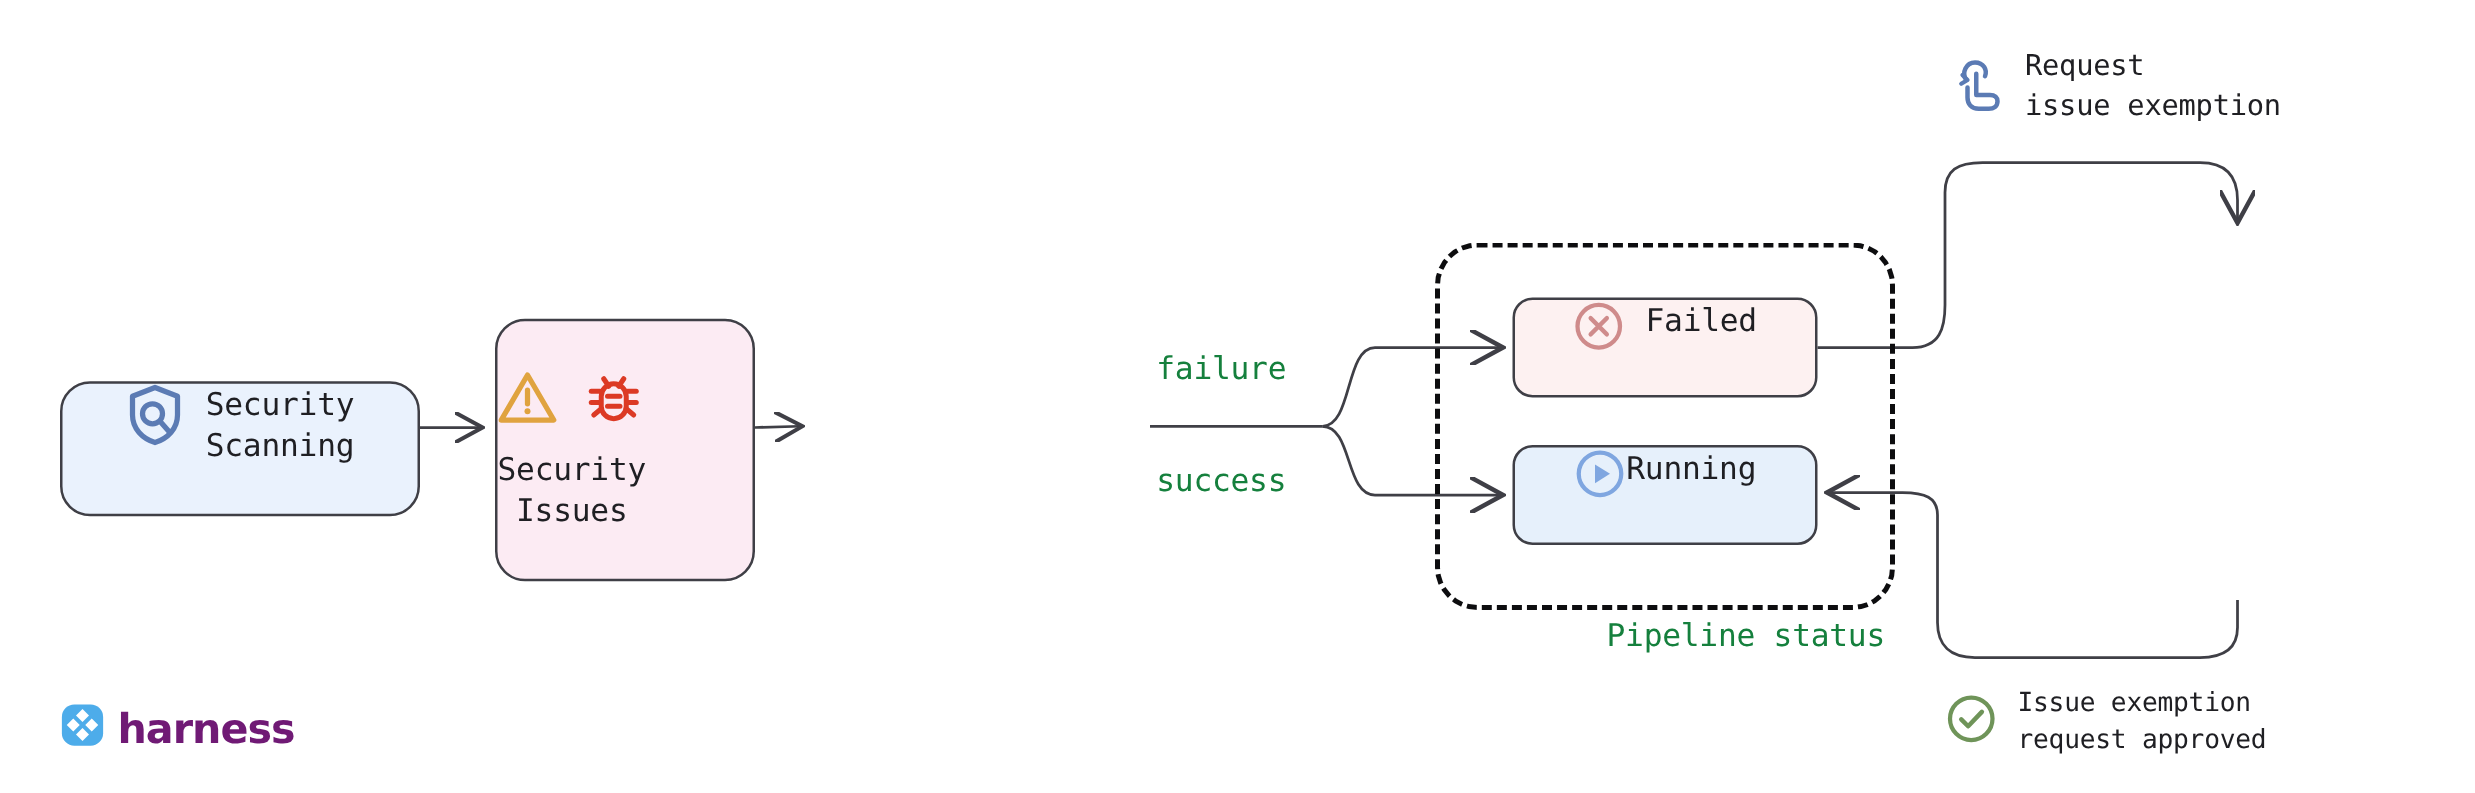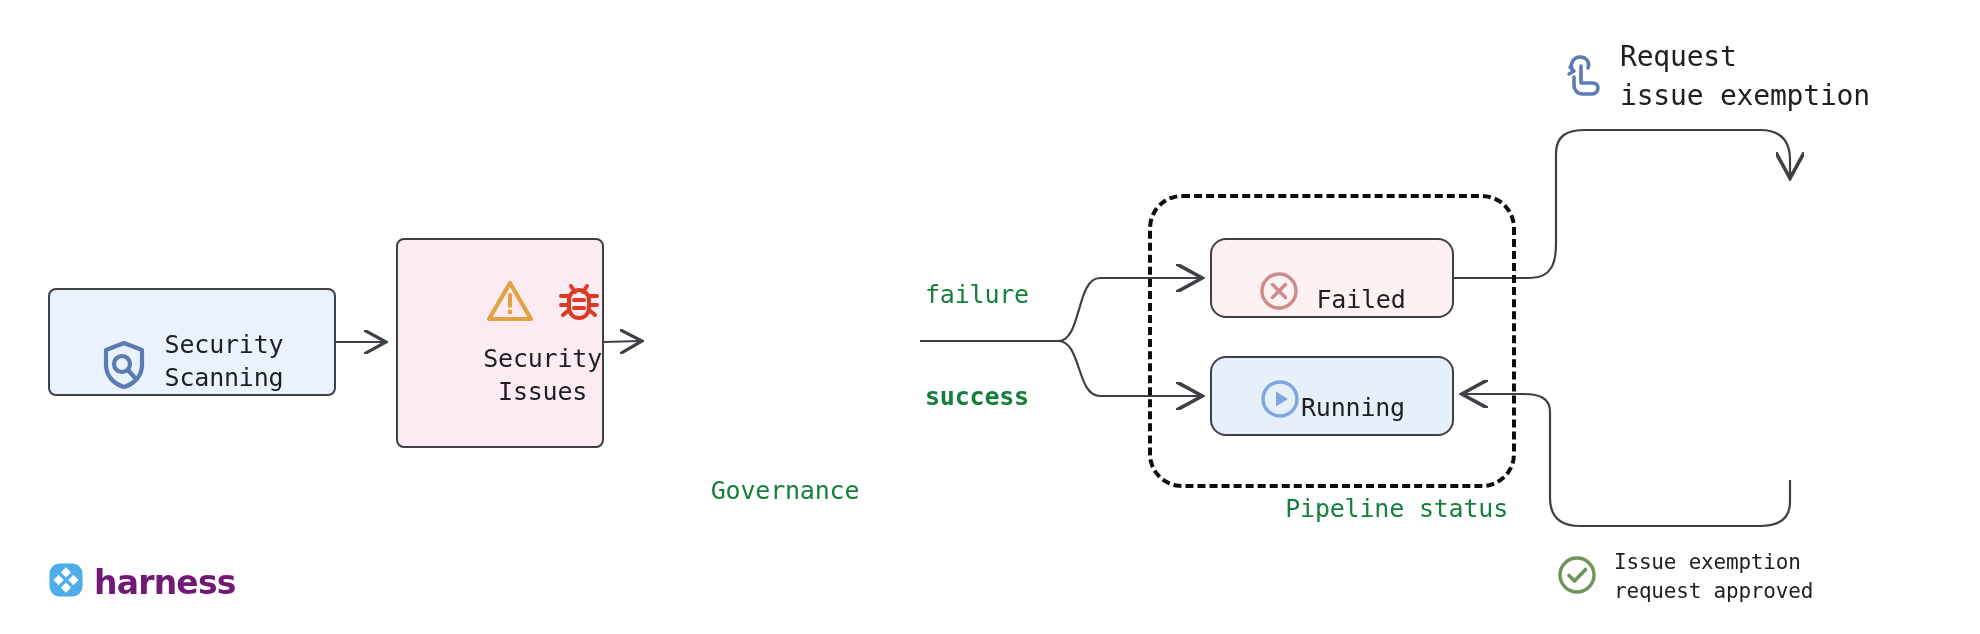--- a/index.html
+++ b/index.html
@@ -21,28 +21,29 @@
     position: absolute;
     left: 0;
     top: 0;
     width: 1980px;
     height: 634px;
   }
   .node {
     position: absolute;
     box-sizing: border-box;
     display: flex;
-    align-items: flex-end;
+    align-items: flex-start;
     justify-content: center;
   }
 
   
   .rbox {
     border: 2px solid #3f3f46;
-    border-radius: 8px;
+    border-radius: 24px;
+    margin-top: 17px;
   }
   .rbox-sm {
     border: 2px solid #3f3f46;
     border-radius: 16px;
   }
 
   #n-security-scanning {
     left: 48px; top: 288px; width: 288px; height: 108px;
     background: #eaf2fd;
     gap: 18px;
@@ -56,21 +57,21 @@
   }
   #n-failed {
     left: 1210px; top: 238px; width: 244px; height: 80px;
     background: #fdf1f1;
     gap: 16px;
     padding: 0 16px;
   }
   #n-running {
     left: 1210px; top: 356px; width: 244px; height: 80px;
     background: #e6f0fb;
-    padding: 10px 16px;
+    padding: 0 16px;
   }
 
   .node-label {
     font-size: 25px;
     color: #1f1f23;
     line-height: 1.32;
     text-align: center;
     white-space: pre-line;
     letter-spacing: -0.2px;
   }
@@ -115,31 +116,31 @@
     position: absolute;
     font-size: 25px;
     color: #15803d;
     white-space: pre-line;
     line-height: 1.32;
     letter-spacing: -0.2px;
   }
   #cap-governance { left: 648px; top: 474px; width: 274px; text-align: center; }
   #cap-pipeline   { left: 1148px; top: 492px; width: 360px; text-align: right; }
   #lbl-failure    { left: 925px; top: 278px; }
-  #lbl-success    { left: 925px; top: 380px; font-weight: bold; }
+  #lbl-success    { left: 925px; top: 368px; }
 
   
   .annot {
     position: absolute;
     display: flex;
     align-items: center;
     gap: 16px;
   }
   .annot .annot-text {
-    font-size: 28px;
+    font-size: 23px;
     color: #1f1f23;
     white-space: pre-line;
     line-height: 1.38;
     letter-spacing: -0.2px;
   }
   #annot-request { left: 1564px; top: 38px; }
   #annot-approved { left: 1556px; top: 548px; }
   #annot-approved .annot-text { font-size: 21px; }
 
   
@@ -234,21 +235,20 @@
           </g>
           <rect x="13" y="12" width="20" height="28" rx="10" fill="none" stroke="#dc3a25" stroke-width="4"></rect>
           <path d="M18 22 H28 M18 30 H28" stroke="#dc3a25" stroke-width="4" stroke-linecap="round"></path>
         </svg>
       </span>
     </div>
     <span class="node-label">Security
 Issues</span>
   </div>
 
-  <div class="caption" id="cap-governance">Governance</div>
 
   <div class="caption" id="lbl-failure">failure</div>
   <div class="caption" id="lbl-success">success</div>
 
   <div class="node rbox-sm" id="n-failed">
     <span class="icon">
       <svg width="42" height="42" viewBox="0 0 42 42" xmlns="http://www.w3.org/2000/svg">
         <circle cx="21" cy="21" r="17" fill="none" stroke="#cf8b8b" stroke-width="3.4"></circle>
         <path d="M14.5 14.5 L27.5 27.5 M27.5 14.5 L14.5 27.5" stroke="#cf8b8b" stroke-width="3.4" stroke-linecap="round"></path>
       </svg>

